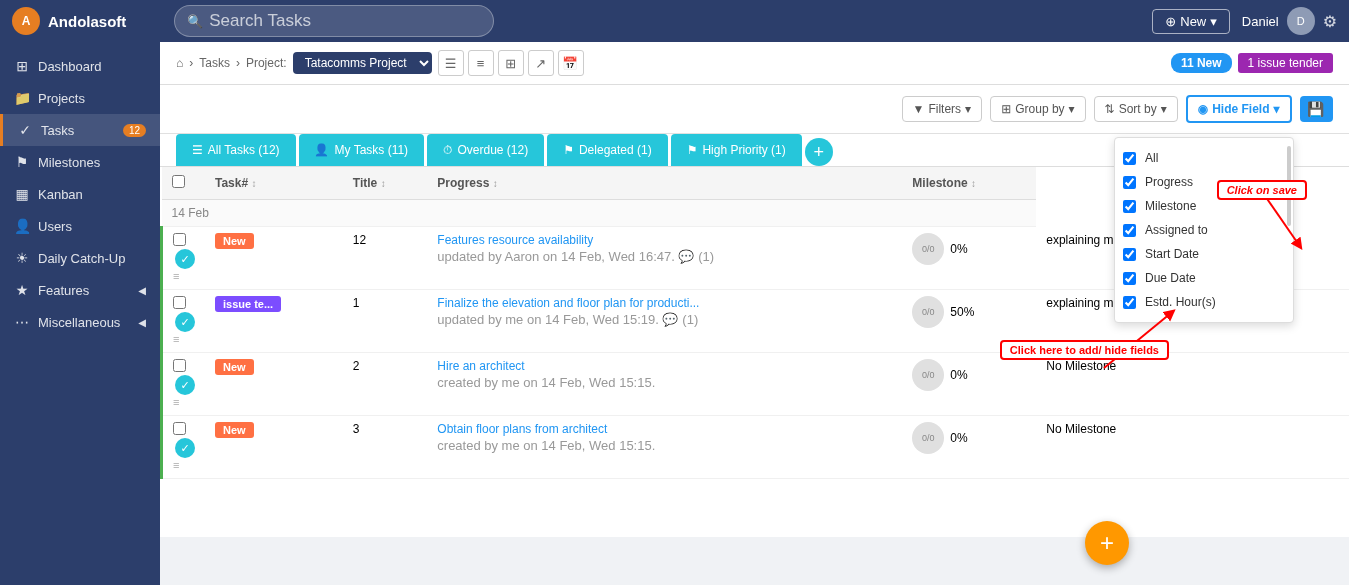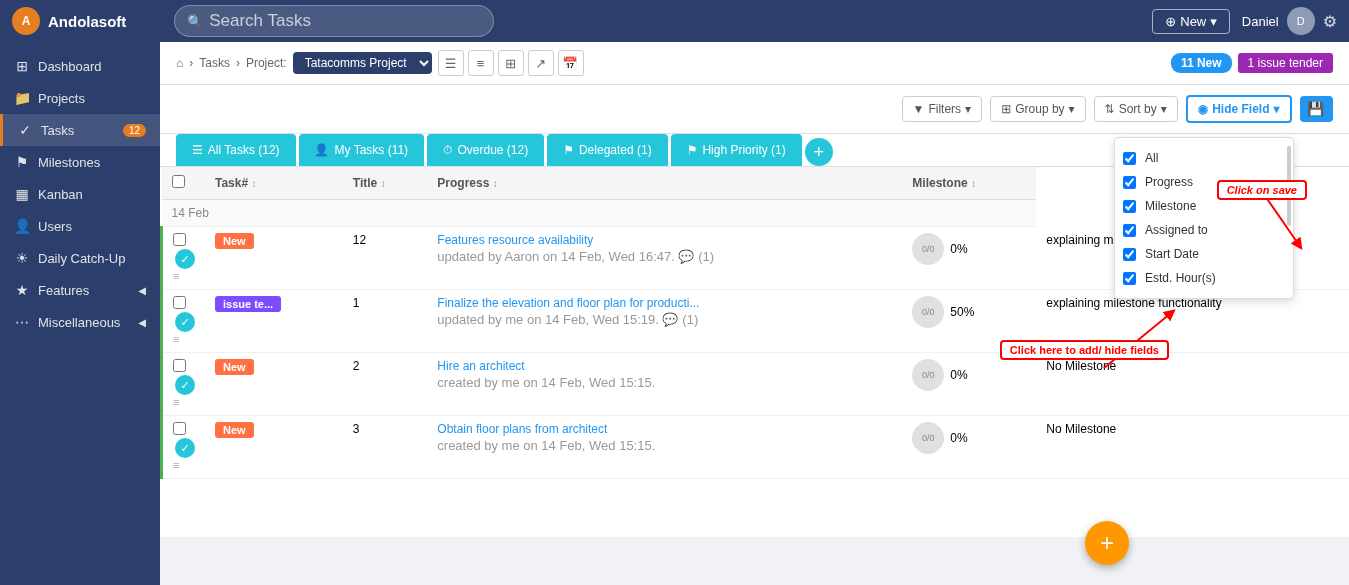--- a/index.html
+++ b/index.html
@@ -693,20 +693,24 @@
           <div class="dropdown-item">
             <input type="checkbox" checked="" style="">
             <span>Assigned to</span>
           </div>
           <div class="dropdown-item">
             <input type="checkbox" checked="" style="">
             <span>Start Date</span>
           </div>
           <div class="dropdown-item">
             <input type="checkbox" checked="" style="">
+            <span>Due Date</span>
+          </div>
+          <div class="dropdown-item">
+            <input type="checkbox" checked="" style="">
             <span>Estd. Hour(s)</span>
           </div>
         </div>
         <div class="dropdown-scrollbar"></div>
       </div>
 
       <div class="annotation-box annot-save">Click on save</div>
 
       <svg class="arrow-svg" style="right:38px;top:100px;width:60px;height:70px;">
         <line x1="10" y1="5" x2="48" y2="60" stroke="red" stroke-width="2" marker-end="url(#arrowhead)"></line>

